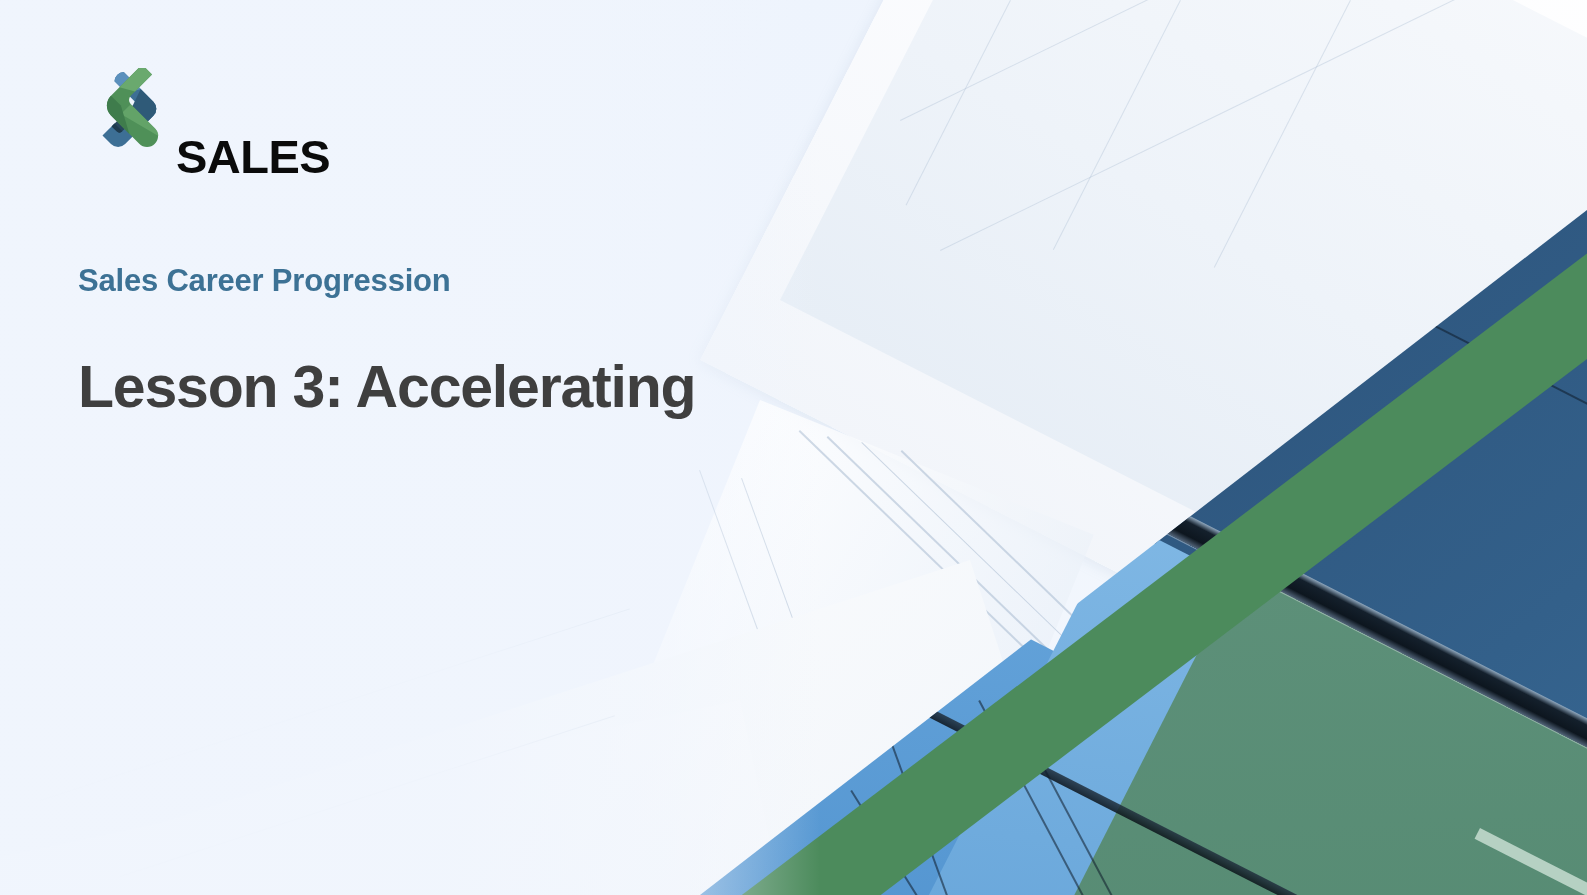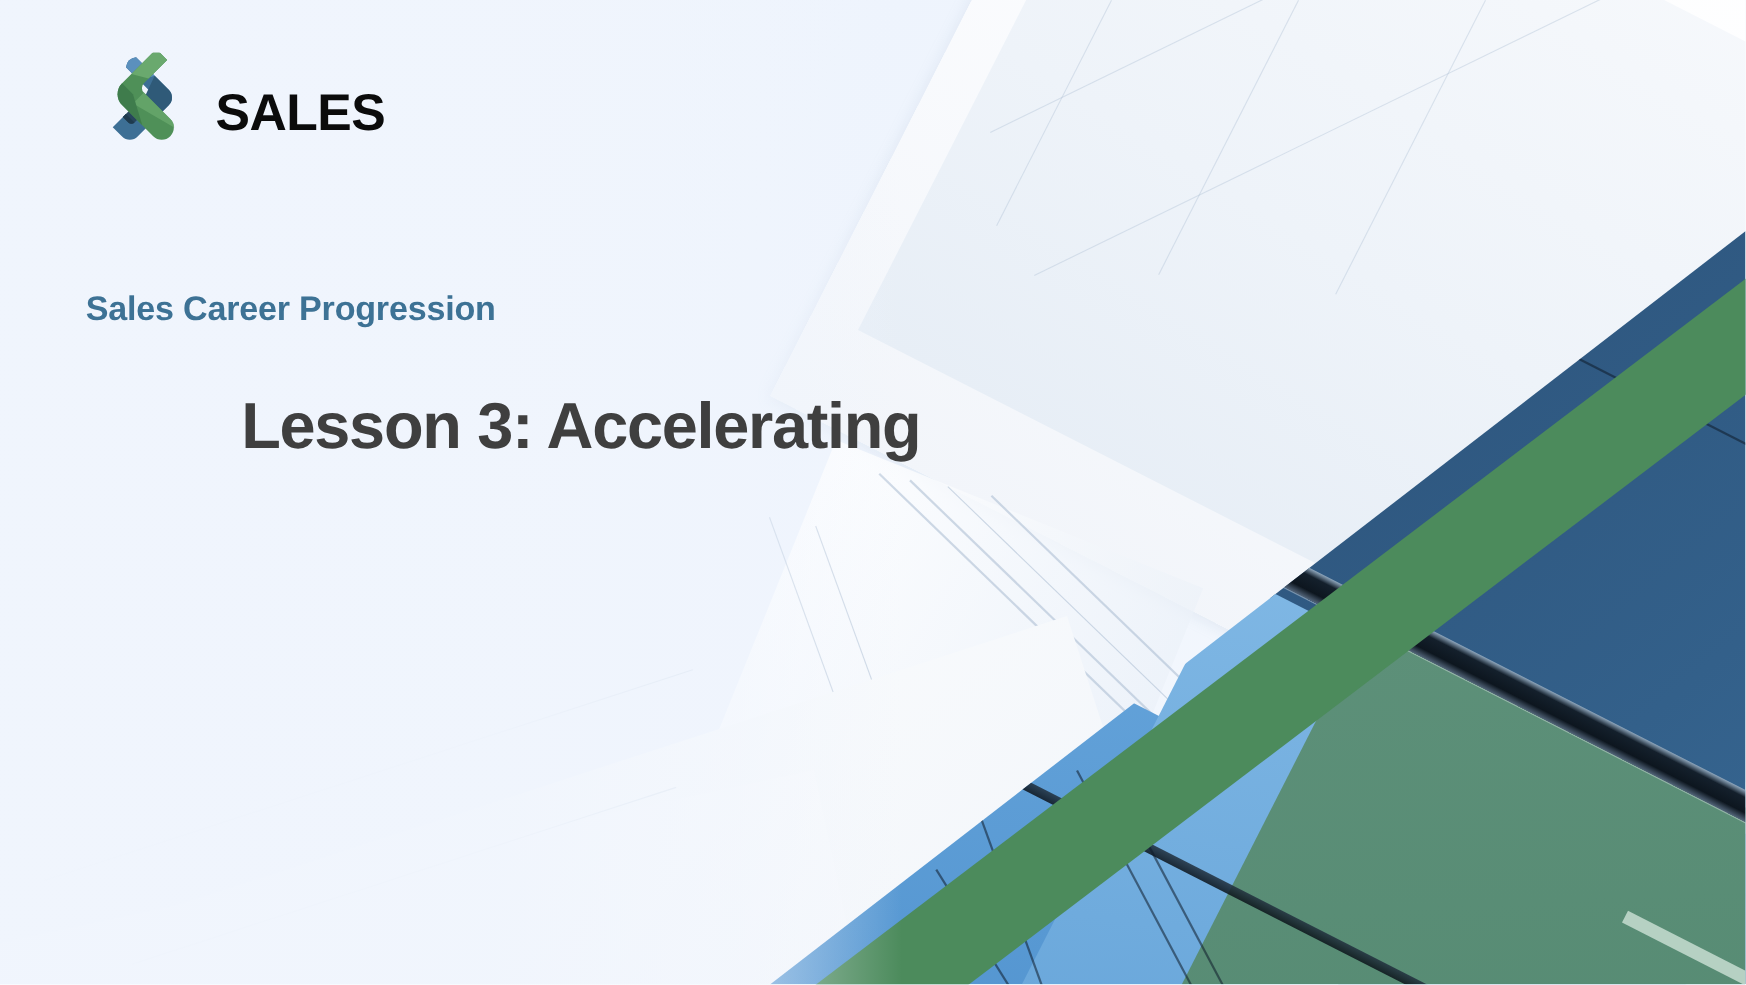--- a/index.html
+++ b/index.html
@@ -210,24 +210,24 @@
         rgba(240,245,253,0.97) 0%,
         rgba(240,245,253,0.93) 55%,
         rgba(240,245,253,0.55) 82%,
         rgba(240,245,253,0.0) 100%);
   }
 
   
   .logo {
     position: absolute;
     left: 78px;
-    top: 48px;
+    top: 68px;
     display: flex;
-    align-items: center;
-    gap: 28px;
+    align-items: flex-end;
+    gap: 8px;
   }
   .logo-mark {
     width: 90px;
     height: 108px;
     flex: none;
   }
   .logo-type {
     display: block;
     line-height: 0.84;
   }
@@ -267,21 +267,21 @@
     position: absolute;
     left: 78px;
     top: 313px;
     width: 900px;
     font-size: 59px;
     font-weight: bold;
     color: #3f3f3f;
     line-height: 1.18;
     letter-spacing: -1.2px;
   }
-  .headline .hl-line { display: block; white-space: nowrap; text-align: center; }
+  .headline .hl-line { display: block; white-space: nowrap; }
 </style>
 </head>
 <body>
 
 <div class="slide">
 
   <div class="photo">
     <div class="sky"></div>
 
     <div class="bldg-a"></div>

